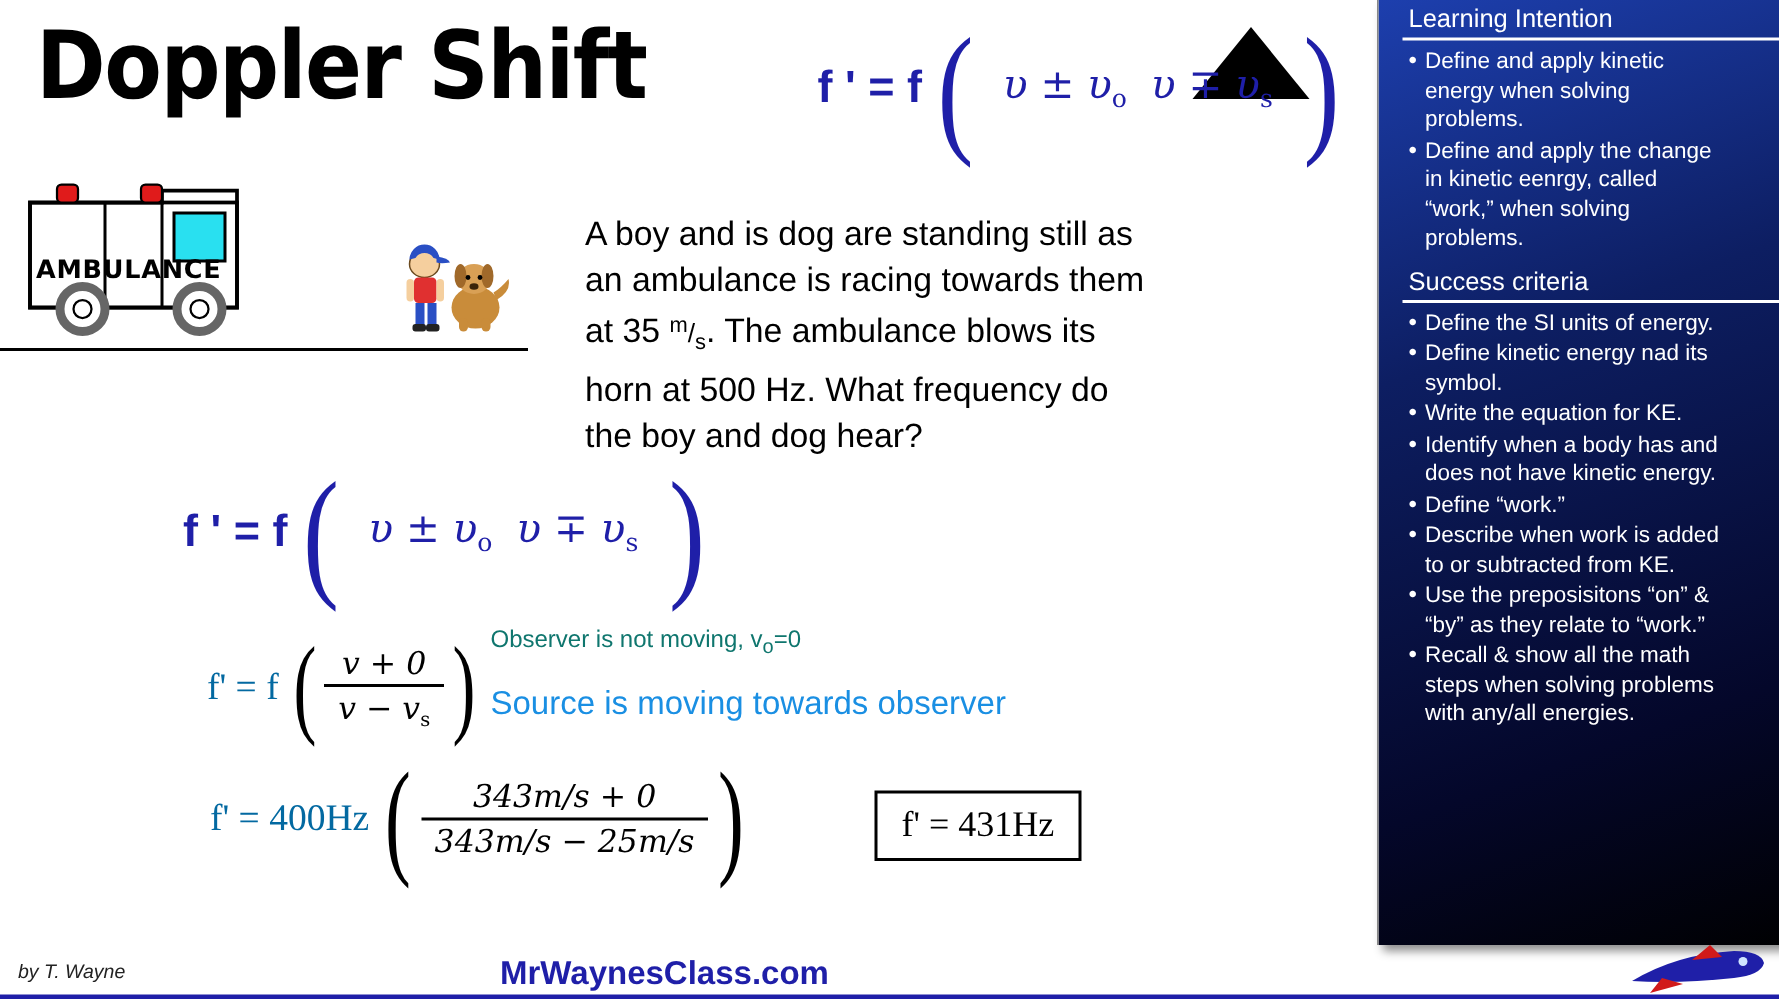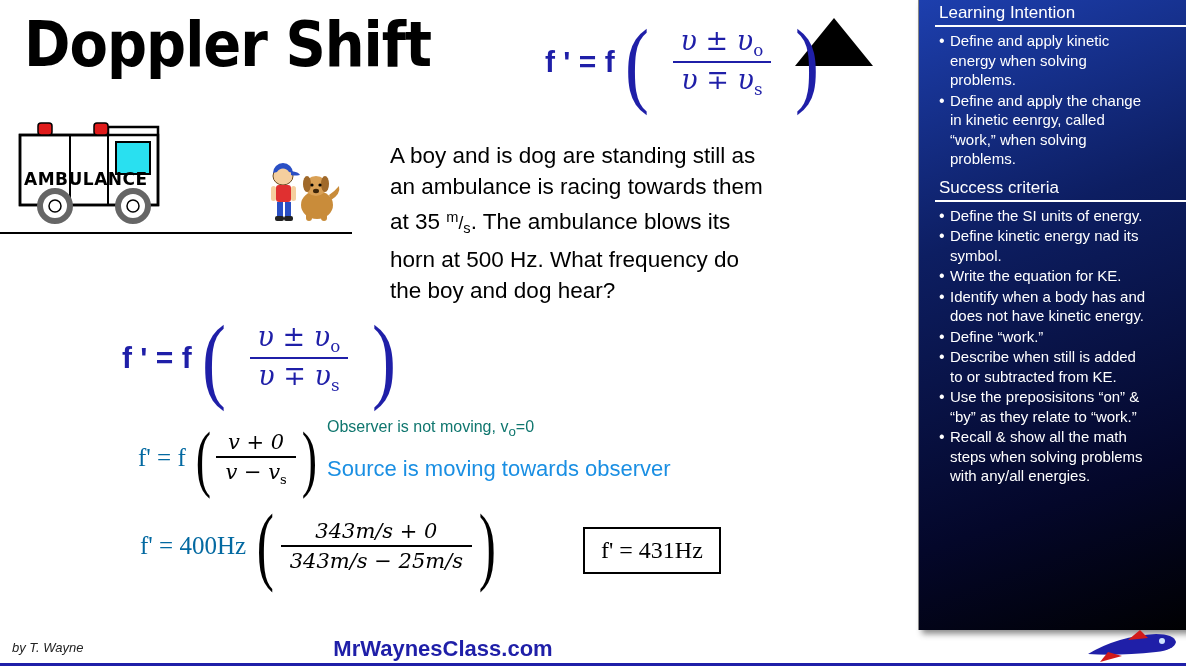--- a/index.html
+++ b/index.html
@@ -56,23 +56,23 @@
   }
   .paren {
     font-size: 96px;
     line-height: 0.72;
     color: #1f1fa8;
     font-family: "Liberation Serif", serif;
     transform: scaleX(0.75);
   }
   .frac {
     display: inline-flex;
-    flex-direction: column;
+    flex-direction: row;
     align-items: center;
-    margin: 0 20px;
+    margin: 0 8px;
   }
   .frac .num, .frac .den {
     font-family: "DejaVu Serif", serif;
     font-style: italic;
     font-size: 27px;
     padding: 1px 8px;
     white-space: nowrap;
     color: #1f1fa8;
   }
   .frac .bar {
@@ -375,21 +375,21 @@
         <span>Write the equation for KE.</span>
       </li>
       <li>
         <span>Identify when a body has and</span>
         <span class="li-indent">does not have kinetic energy.</span>
       </li>
       <li>
         <span>Define “work.”</span>
       </li>
       <li>
-        <span>Describe when still is added</span>
+        <span>Describe when work is added</span>
         <span class="li-indent">to or subtracted from KE.</span>
       </li>
       <li>
         <span>Use the preposisitons “on” &amp;</span>
         <span class="li-indent">“by” as they relate to “work.”</span>
       </li>
       <li>
         <span>Recall &amp; show all the math</span>
         <span class="li-indent">steps when solving problems</span>
         <span class="li-indent">with any/all energies.</span>

